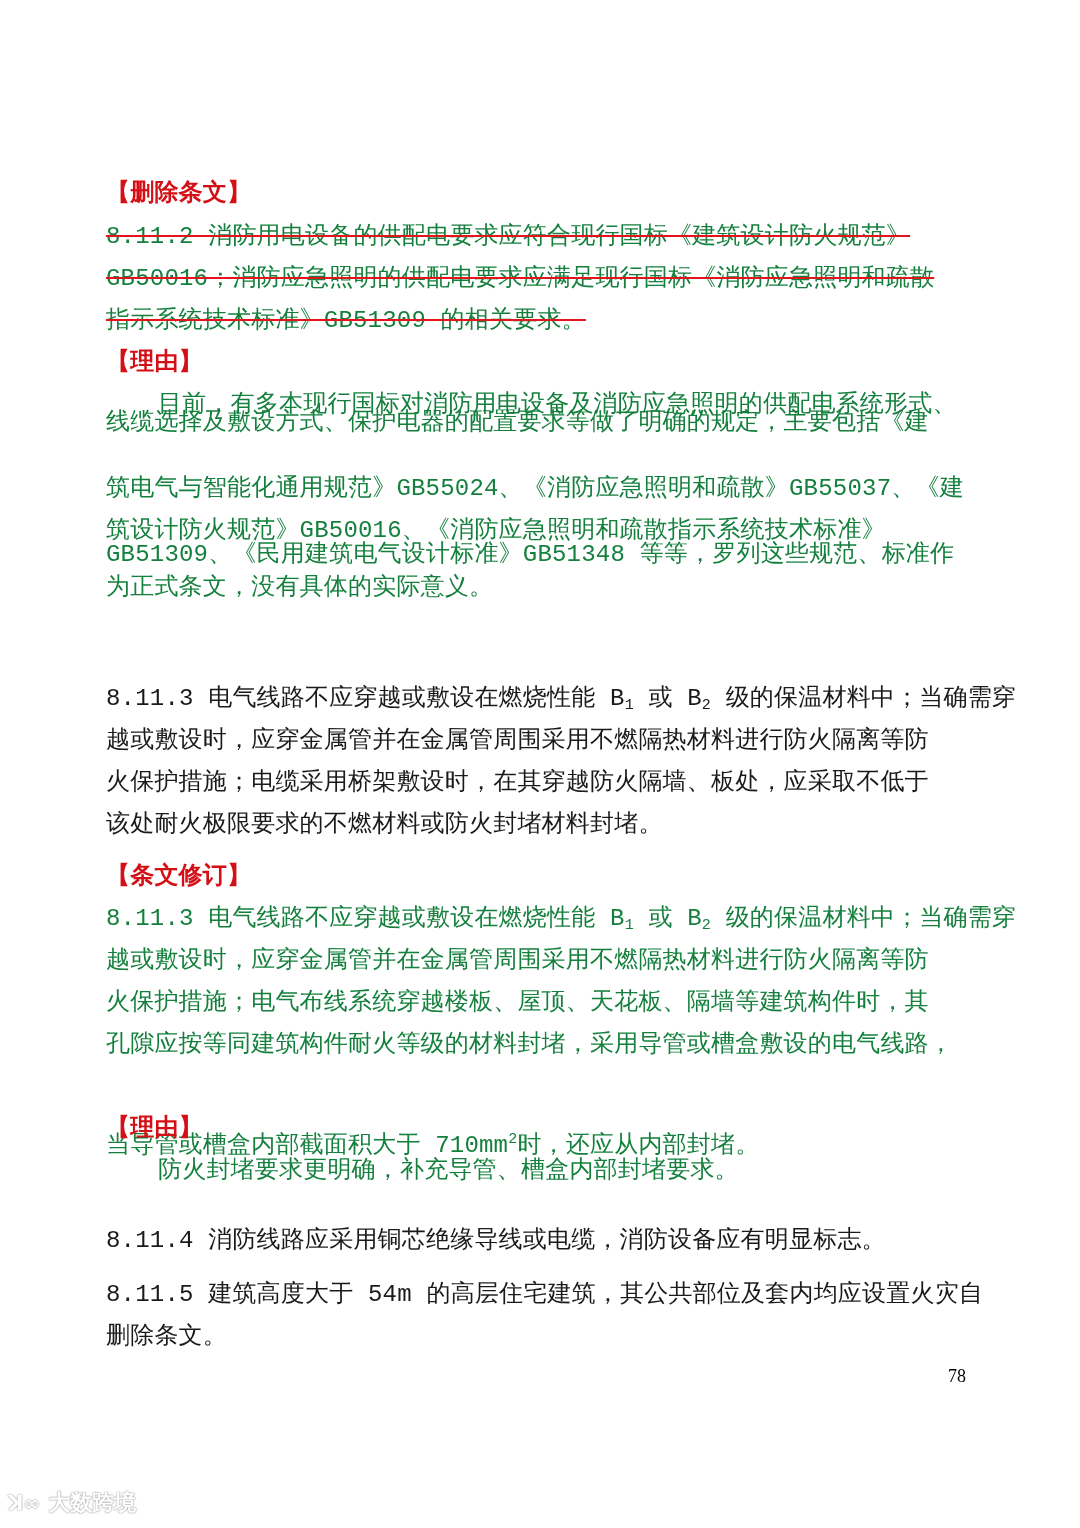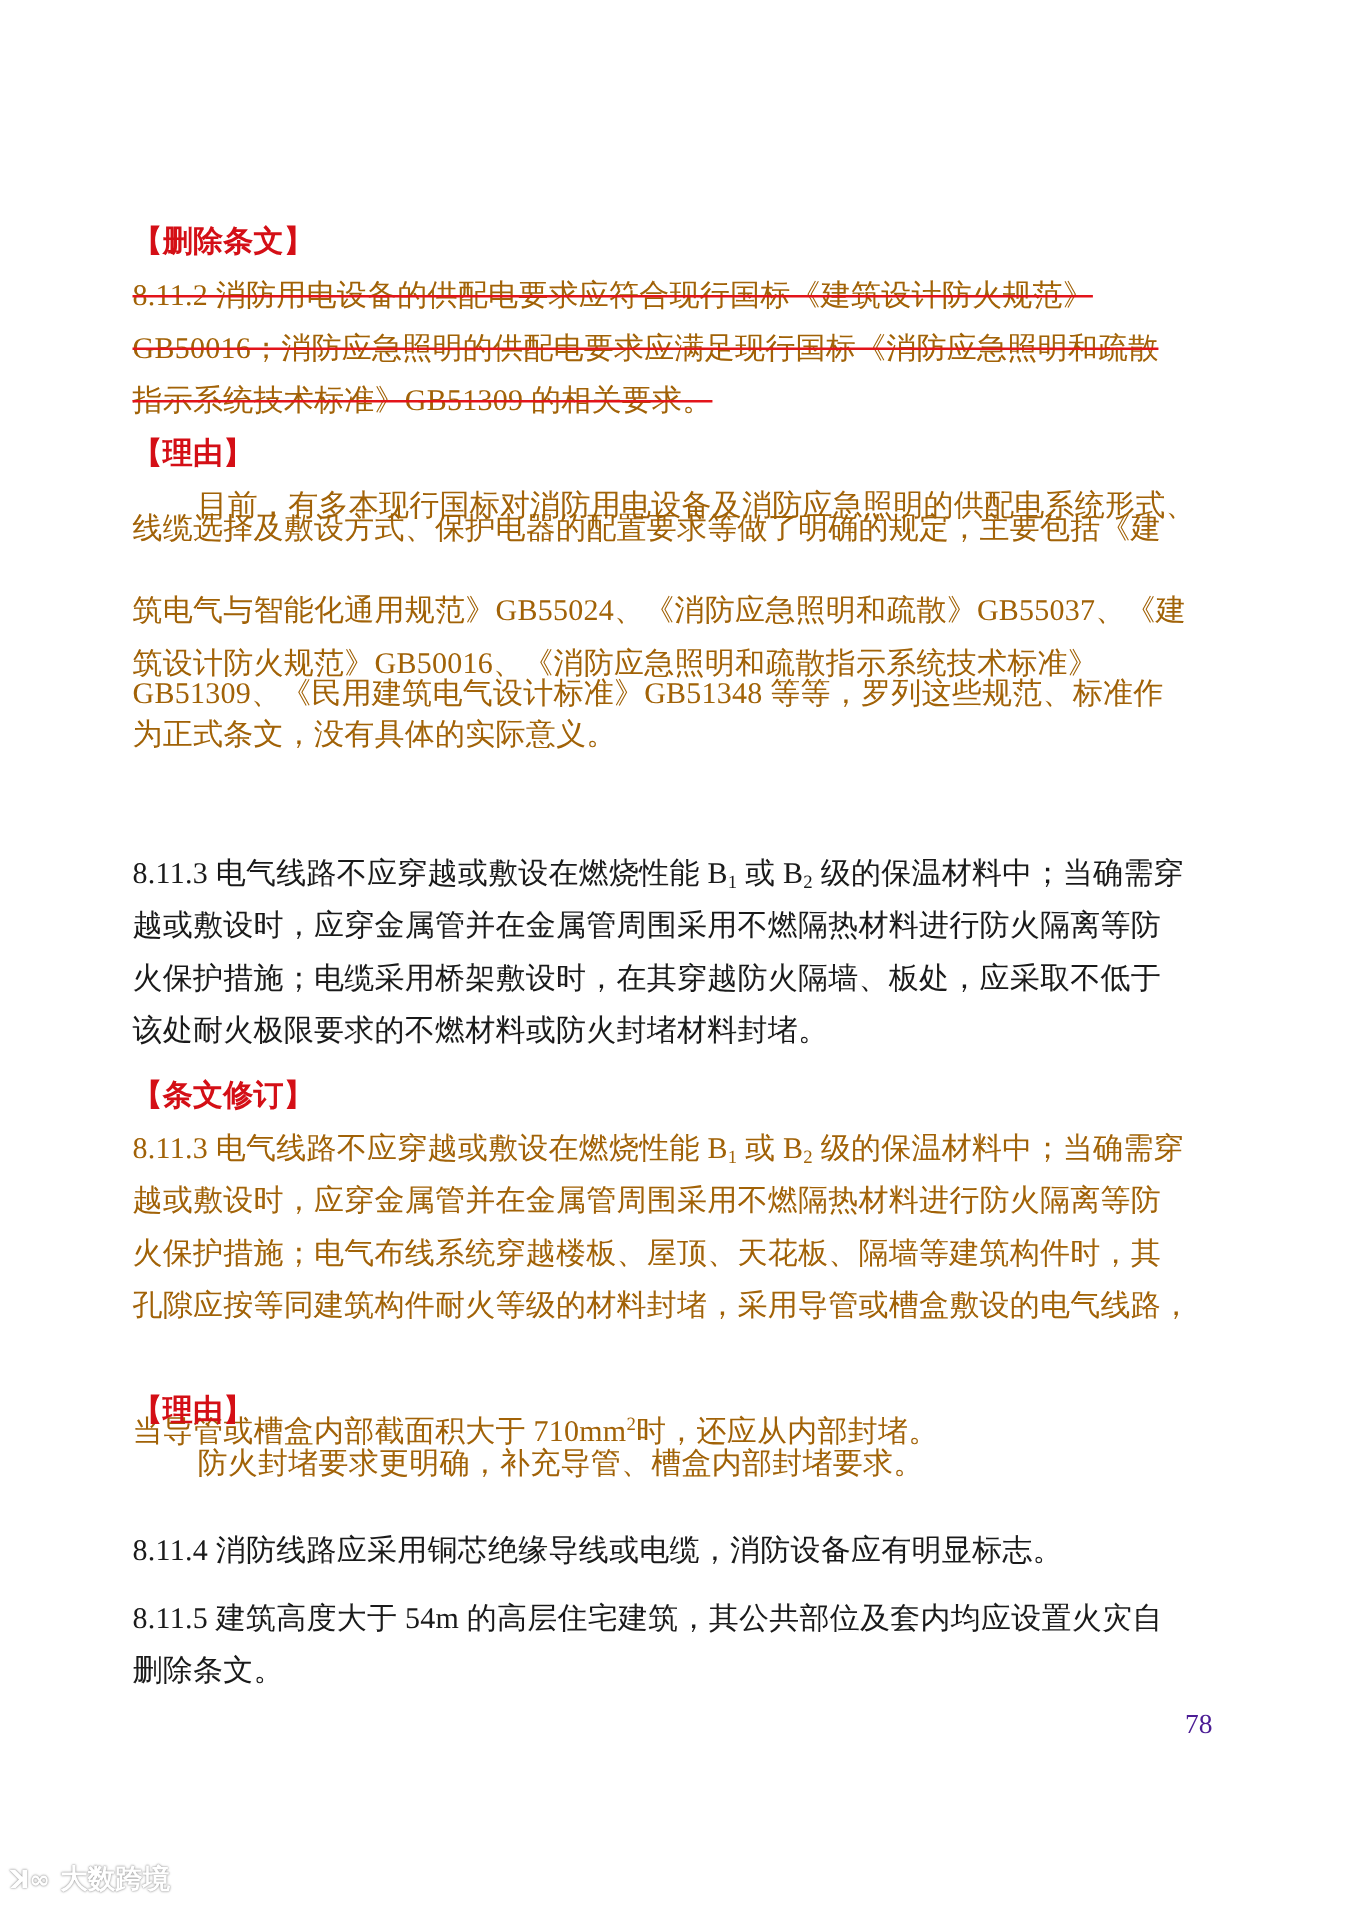--- a/index.html
+++ b/index.html
@@ -3,28 +3,28 @@
 <meta charset="utf-8">
 <style>
   html, body { margin: 0; padding: 0; }
   body {
     width: 1080px; height: 1528px; background: #ffffff; position: relative; overflow: hidden;
     font-family: "Liberation Serif", "DejaVu Serif", serif;
   }
   .page { position: absolute; left: 106px; top: 0; width: 866px; }
   .line {
     position: absolute; left: 0; white-space: nowrap;
-    font-size: 24px; line-height: 40px; height: 40px; letter-spacing: 0.2px;
+    font-size: 24px; line-height: 40px; height: 40px; letter-spacing: 0.2px; font-family: Liberation Mono, monospace;
   }
-  .red { color: #a16207; text-align: center; }
+  .red { color: #15803d; text-align: center; }
   .black { color: #1a1a1a; }
   .bracket { color: #d40f16; font-weight: bold; }
   .strike { text-decoration: line-through; text-decoration-color: #e3141b; text-decoration-thickness: 2px; }
   .indent { padding-left: 52px; }
-  .page-num { position: absolute; left: 948px; top: 1366px; font-size: 22px; color: #4c1d95; }
+  .page-num { position: absolute; left: 948px; top: 1366px; font-size: 18px; color: #000000; }
   .watermark {
     position: absolute; left: 8px; top: 1488px; font-size: 22px; color: #ffffff;
     font-family: "DejaVu Sans", sans-serif; font-weight: bold;
     text-shadow: 0 0 2px #9a9a9a, 0 0 1px #9a9a9a;
     display: flex; align-items: center; gap: 8px;
   }
   .wm-logo { font-size: 20px; }
   sub { font-size: 15px; vertical-align: -4px; line-height: 0; }
   sup { font-size: 15px; vertical-align: 9px; line-height: 0; }
 </style>

